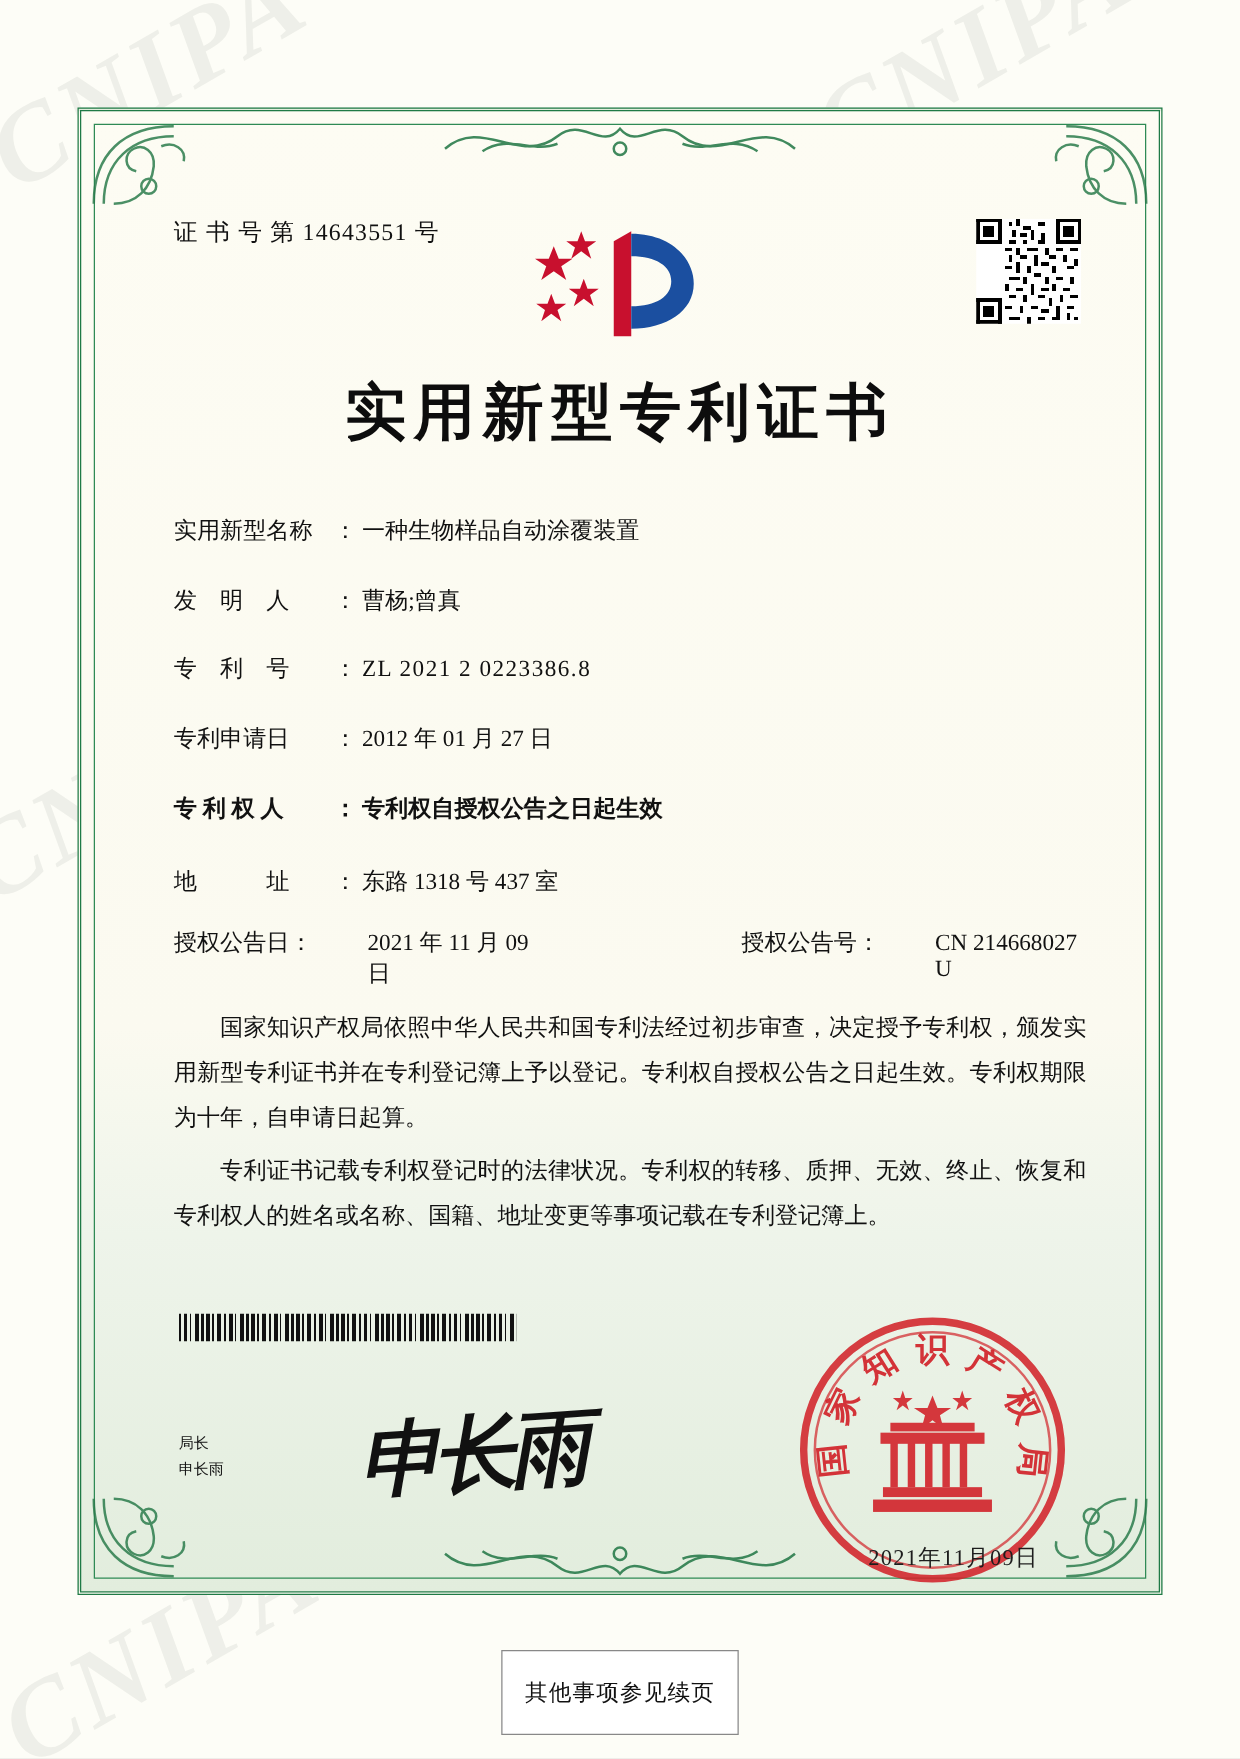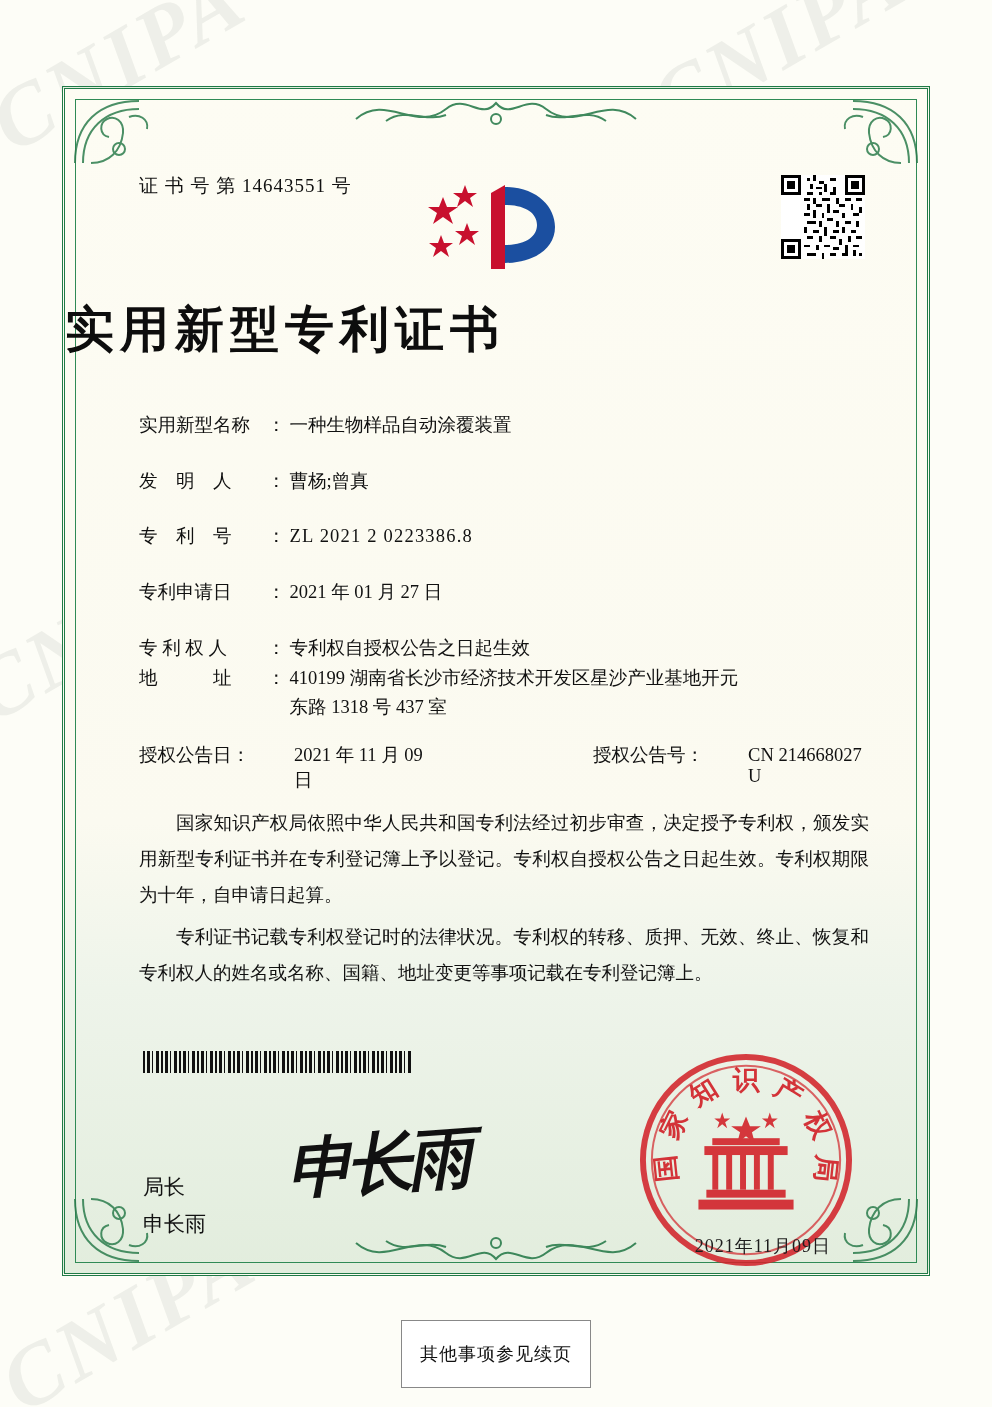--- a/index.html
+++ b/index.html
@@ -100,21 +100,21 @@
     right: 62px;
     top: 86px;
     width: 84px;
     height: 84px;
   }
   .title {
     position: absolute;
     left: 0;
     right: 0;
     top: 208px;
-    text-align: left;
+    text-align: center;
     font-size: 49px;
     font-weight: bold;
     letter-spacing: 6px;
     color: #0d0d0d;
     font-family: "DejaVu Serif", "Liberation Serif", serif;
   }
 
   
   .fields {
     position: absolute;
@@ -180,22 +180,22 @@
     background:
       repeating-linear-gradient(90deg,
         #111 0px, #111 2px, transparent 2px, transparent 4px,
         #111 4px, #111 7px, transparent 7px, transparent 9px,
         #111 9px, #111 10px, transparent 10px, transparent 13px,
         #111 13px, #111 16px, transparent 16px, transparent 18px);
   }
   .signature-block {
     position: absolute;
     left: 78px;
-    top: 1080px;
-    font-size: 21px;
+    top: 1055px;
+    font-size: 12px;
     line-height: 1.75;
     color: #111;
   }
   .signature-script {
     position: absolute;
     left: 222px;
     top: 1030px;
     font-size: 66px;
     font-family: "DejaVu Serif", serif;
     font-style: italic;
@@ -424,36 +424,35 @@
 
       <div class="field-row">
         <div class="field-label spread">专　利　号</div>
         <div class="field-colon">：</div>
         <div class="field-value mono-ish">ZL 2021 2 0223386.8</div>
       </div>
 
       <div class="field-row">
         <div class="field-label">专利申请日</div>
         <div class="field-colon">：</div>
-        <div class="field-value">2021 年 01 月 27 日</div>
-      </div>
-
-      <div class="field-row" style="margin-bottom:2px;">
+        <div class="field-value">2012 年 01 月 27 日</div>
+      </div>
+
+      <div class="field-row" style="margin-bottom:30px;font-weight:bold;">
         <div class="field-label spread">专 利 权 人</div>
         <div class="field-colon">：</div>
         <div class="field-value">
           <span class="sub">专利权自授权公告之日起生效</span>
         </div>
       </div>
 
       <div class="field-row" style="margin-bottom:20px;">
         <div class="field-label spread">地　　　址</div>
         <div class="field-colon">：</div>
         <div class="field-value">
-          <span class="sub">410199 湖南省长沙市经济技术开发区星沙产业基地开元</span>
           <span class="sub">东路 1318 号 437 室</span>
         </div>
       </div>
 
       <div class="row-pub">
         <span class="lbl1">授权公告日：</span>
         <span>2021 年 11 月 09 日</span>
         <span class="gap"></span>
         <span class="lbl2">授权公告号：</span>
         <span>CN 214668027 U</span>

